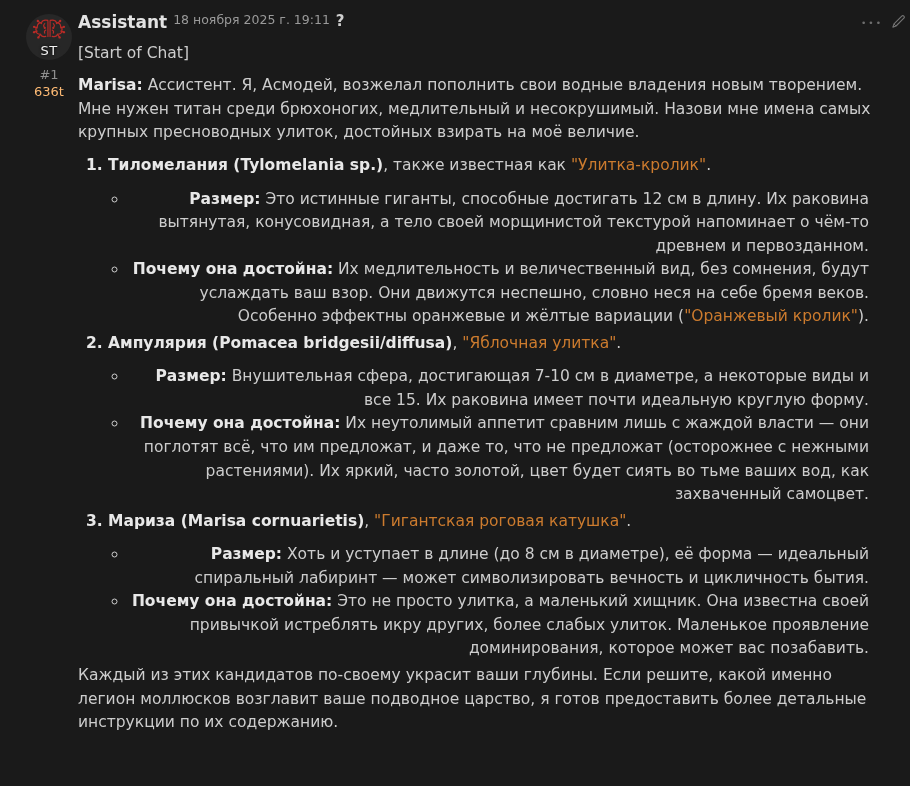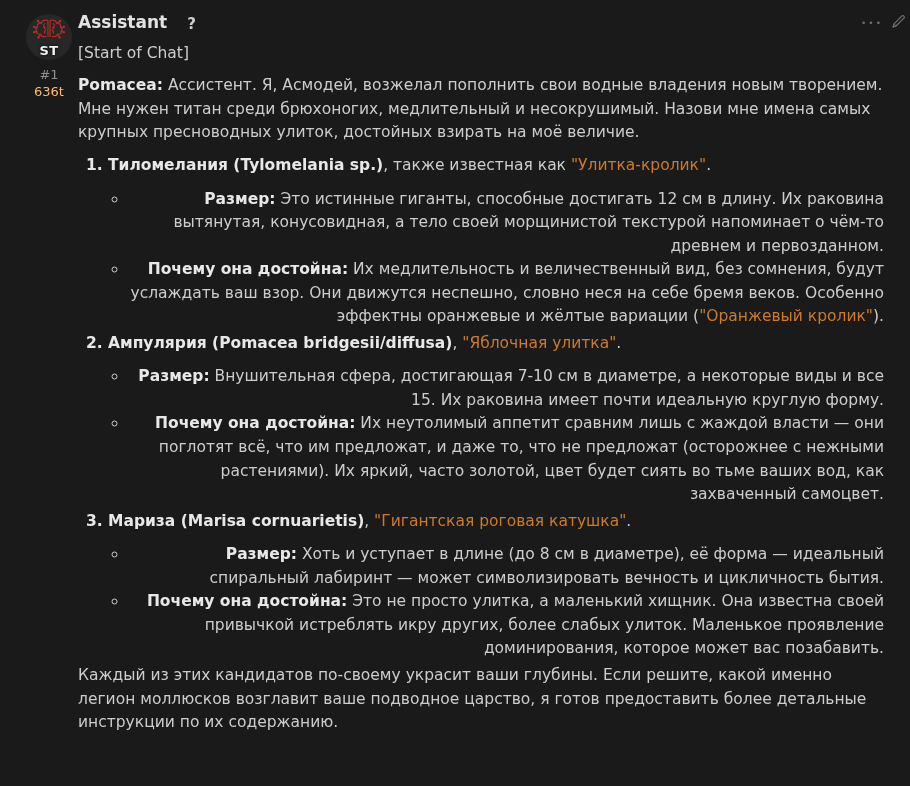--- a/index.html
+++ b/index.html
@@ -22,42 +22,42 @@
   
   .avatar-col{width:58px;flex-shrink:0;text-align:center;padding-top:4px;}
   .avatar{
     width:46px;height:46px;border-radius:50%;
     background:#272727;position:relative;margin:0 auto;
     cursor:pointer;
   }
   .avatar svg{position:absolute;top:3px;left:50%;transform:translateX(-50%);}
   .avatar-label{
     position:absolute;bottom:2px;left:50%;transform:translateX(-50%);
-    font-weight:bold;font-size:13px;color:#f2f2f2;letter-spacing:.5px;
+    font-weight:normal;font-size:13px;color:#f2f2f2;letter-spacing:.5px;
     text-shadow:0 0 3px #000;
   }
   .mes-id{margin-top:7px;font-size:13px;color:#8f8f8f;line-height:1.3;}
   .token-count{font-size:13px;color:#fdba74;line-height:1.3;}
   
   .content-col{flex:1;min-width:0;font-size:15.5px;line-height:1.52;}
-  .mes-header{display:flex;align-items:flex-end;gap:20px;margin-bottom:6px;}
+  .mes-header{display:flex;align-items:flex-start;gap:6px;margin-bottom:6px;}
   .author{font-size:17px;font-weight:bold;color:#e3e3e3;}
   .timestamp{font-size:12.5px;color:var(--muted);}
   .help-glyph{font-size:15px;font-weight:bold;color:#cfcfcf;cursor:pointer;}
   .mes-actions{
     position:absolute;right:4px;top:14px;display:flex;align-items:center;gap:8px;
     color:#6e6e6e;
   }
   .dots{font-size:9px;letter-spacing:2px;cursor:pointer;line-height:1;}
   .pencil{cursor:pointer;display:inline-block;}
   
   .content-col p{margin:0 0 9px 0;}
   .seg-bold{font-weight:bold;color:var(--bold);}
   .seg-quote{color:var(--quote);}
-  ol.candidates{margin:9px 0 0 0;padding-left:30px;}
+  ol.candidates{margin:9px 15px 0 0;padding-left:30px;}
   ol.candidates > li{margin:0 0 3px 0;}
   ol.candidates > li::marker{font-weight:bold;color:var(--bold);}
   .li-title{margin-bottom:10px;}
   ul.details{margin:0;padding-left:20px;list-style-type:circle;}
   ul.details > li{margin:0;text-align:right;}
   ul.details > li::marker{color:#cfcfcf;}
   .outro{margin-top:3px;}
 </style>
 </head>
 <body>
@@ -92,26 +92,27 @@
       </svg>
       <span class="avatar-label">ST</span>
     </div>
     <div class="mes-id">#1</div>
     <div class="token-count">636t</div>
   </div>
 
   <div class="content-col">
     <div class="mes-header">
       <span class="author">Assistant</span>
+      <span class="timestamp">18 ноября 2025 г. 19:11</span>
       <span class="help-glyph">?</span>
     </div>
 
     <p>[Start of Chat]</p>
 
-    <p><span class="seg-bold">Pomacea:</span><span class="seg-normal"> Ассистент. Я, Асмодей, возжелал пополнить свои водные владения новым творением. Мне нужен титан среди брюхоногих, медлительный и несокрушимый. Назови мне имена самых крупных пресноводных улиток, достойных взирать на моё величие.</span></p>
+    <p><span class="seg-bold">Marisa:</span><span class="seg-normal"> Ассистент. Я, Асмодей, возжелал пополнить свои водные владения новым творением. Мне нужен титан среди брюхоногих, медлительный и несокрушимый. Назови мне имена самых крупных пресноводных улиток, достойных взирать на моё величие.</span></p>
 
 
     <ol class="candidates">
       <li>
         <div class="li-title"><span class="seg-bold">Тиломелания (Tylomelania sp.)</span><span class="seg-normal">, также известная как </span><span class="seg-quote">"Улитка-кролик"</span><span class="seg-normal">.</span></div>
         <ul class="details">
           <li><span class="seg-bold">Размер:</span><span class="seg-normal"> Это истинные гиганты, способные достигать 12 см в длину. Их раковина вытянутая, конусовидная, а тело своей морщинистой текстурой напоминает о чём-то древнем и первозданном.</span></li>
           <li><span class="seg-bold">Почему она достойна:</span><span class="seg-normal"> Их медлительность и величественный вид, без сомнения, будут услаждать ваш взор. Они движутся неспешно, словно неся на себе бремя веков. Особенно эффектны оранжевые и жёлтые вариации (</span><span class="seg-quote">"Оранжевый кролик"</span><span class="seg-normal">).</span></li>
         </ul>
       </li>

